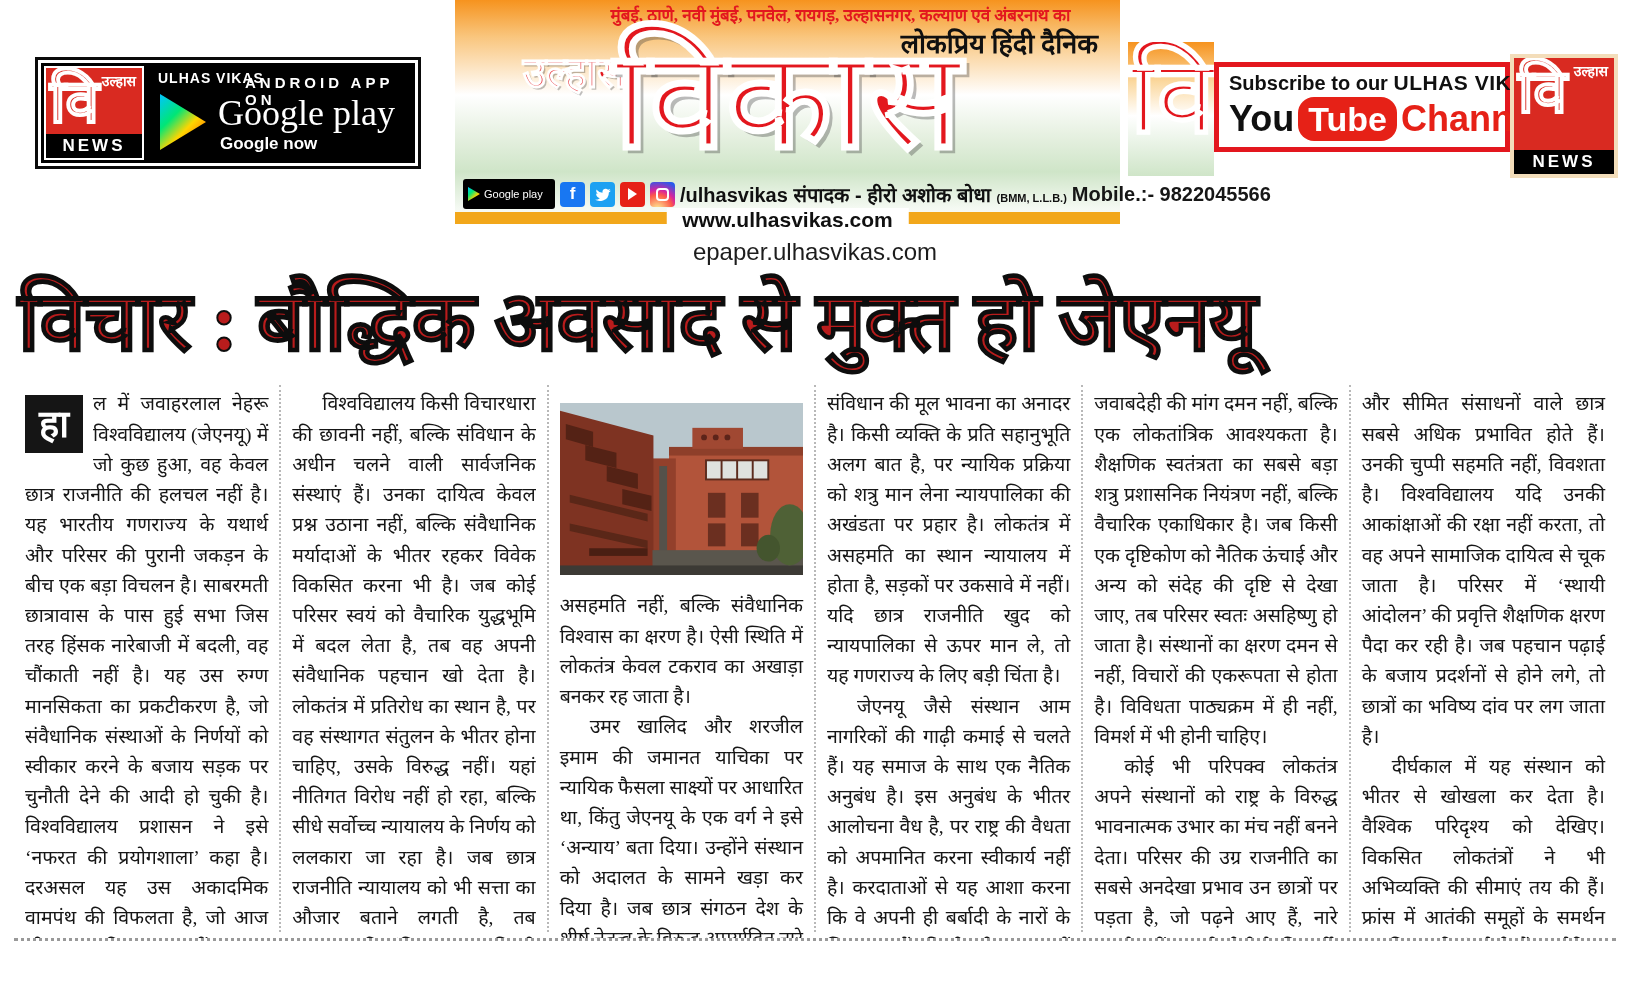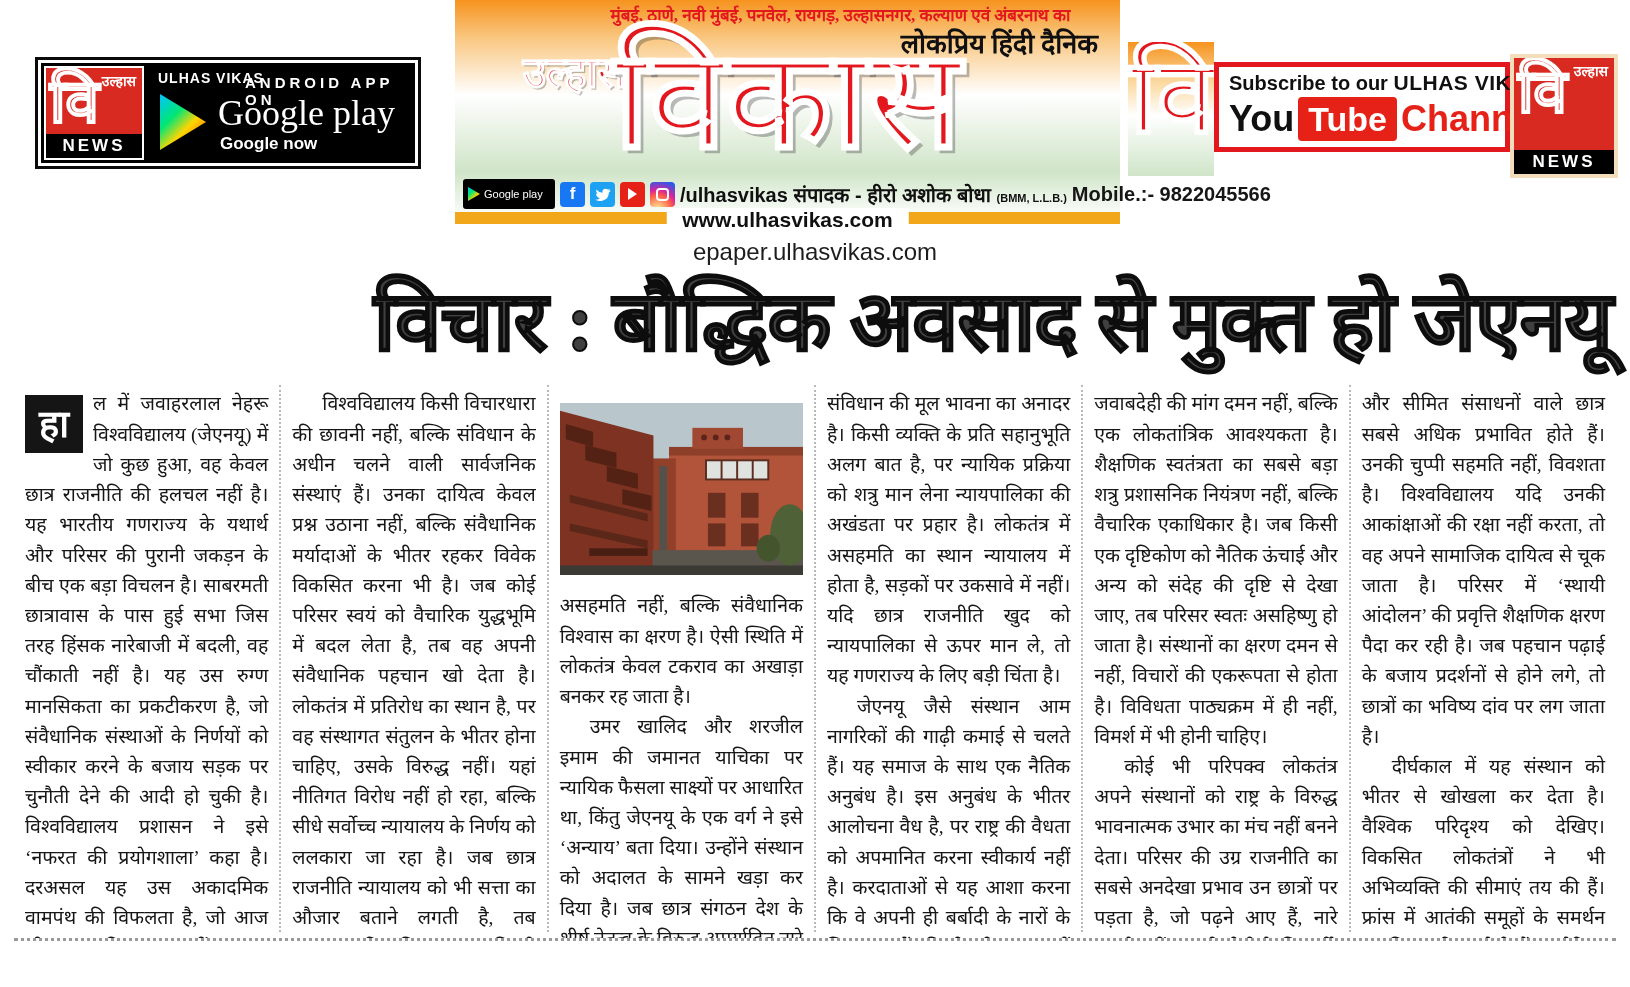--- a/index.html
+++ b/index.html
@@ -89,31 +89,31 @@
   }
   .tricolor-vi .big-vi { position:absolute; left:2px; top:0px; font-size:104px; line-height:110px; font-weight:bold; color:#e3171e; -webkit-text-stroke:2px #fff; }
   .subscribe-box {
     margin-top:20px; border:5px solid #e3171e; background:#fff; padding:4px 10px 6px;
     width:296px; flex:0 0 auto; font-family:"Liberation Sans", sans-serif;
   }
   .sub-line1 { font-size:20px; font-weight:bold; color:#101010; white-space:nowrap; }
   .sub-line1 .sub-brand { font-size:21px; letter-spacing:.5px; }
   .sub-line2 { display:flex; align-items:center; gap:4px; margin-top:2px;text-align:right; }
   .yt-you { font-size:36px; font-weight:bold; color:#101010; }
-  .yt-tube { background:#e62117; color:#fff; font-size:34px; font-weight:bold; border-radius:4px; padding:0 10px; line-height:44px; }
+  .yt-tube { background:#e62117; color:#fff; font-size:34px; font-weight:bold; border-radius:16px; padding:0 10px; line-height:44px; }
   .yt-channel { font-size:36px; font-weight:bold; color:#e62117; }
   .right-emblem-wrap { margin-top:12px; background:#f3ddba; padding:4px; flex:0 0 auto; }
   .right-emblem-wrap .emblem { width:100px; height:116px; border:none; }
 
   
   .page-info { text-align:center; font-family:"Liberation Sans", sans-serif; font-size:24px; color:#1d1d1d; line-height:1.3; margin-top:4px; }
 
   
   .headline {
-    margin:2px 18px 0; text-align:right; font-weight:bold; color:#404040;
+    margin:2px 18px 0; text-align:left; font-weight:bold; color:#b91c1c;
     font-size:83px; line-height:1.28; letter-spacing:-1px; -webkit-text-stroke:2px #0d0d0d;
     white-space:nowrap;
   }
 
   
   .article {
     margin:10px 14px 0; display:flex; height:556px; overflow:hidden;
     border-bottom:3px dotted #999; padding-bottom:6px;
   }
   .col { flex:1 1 0; padding:4px 11px 0; font-size:19.5px; line-height:1.55; text-align:justify; }

